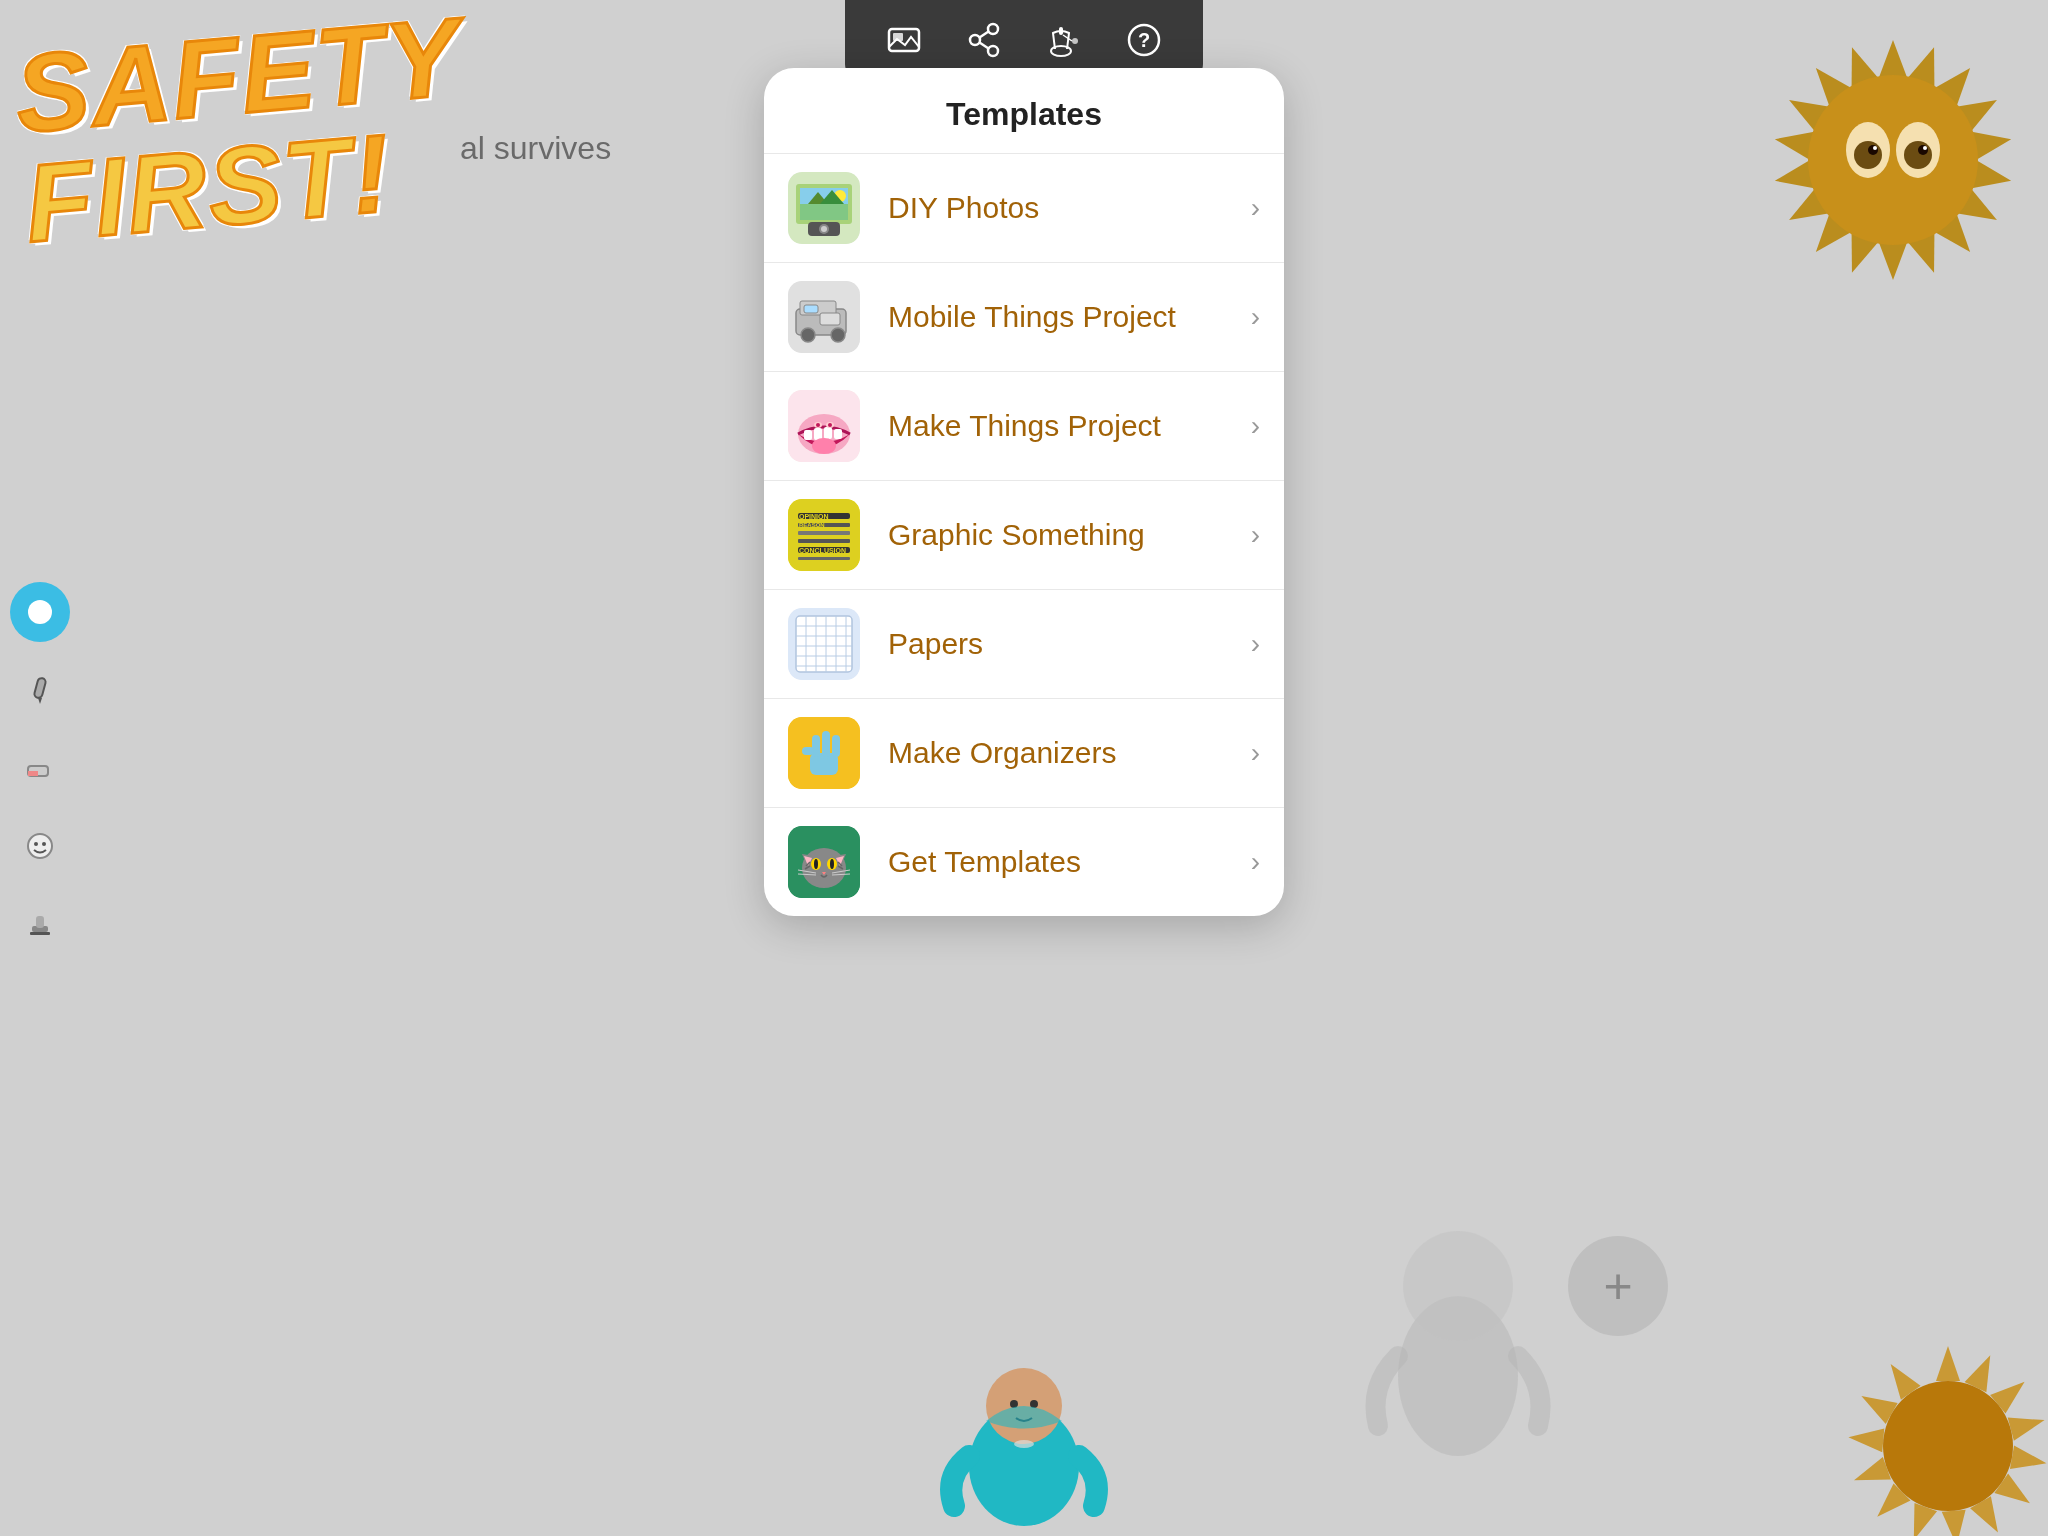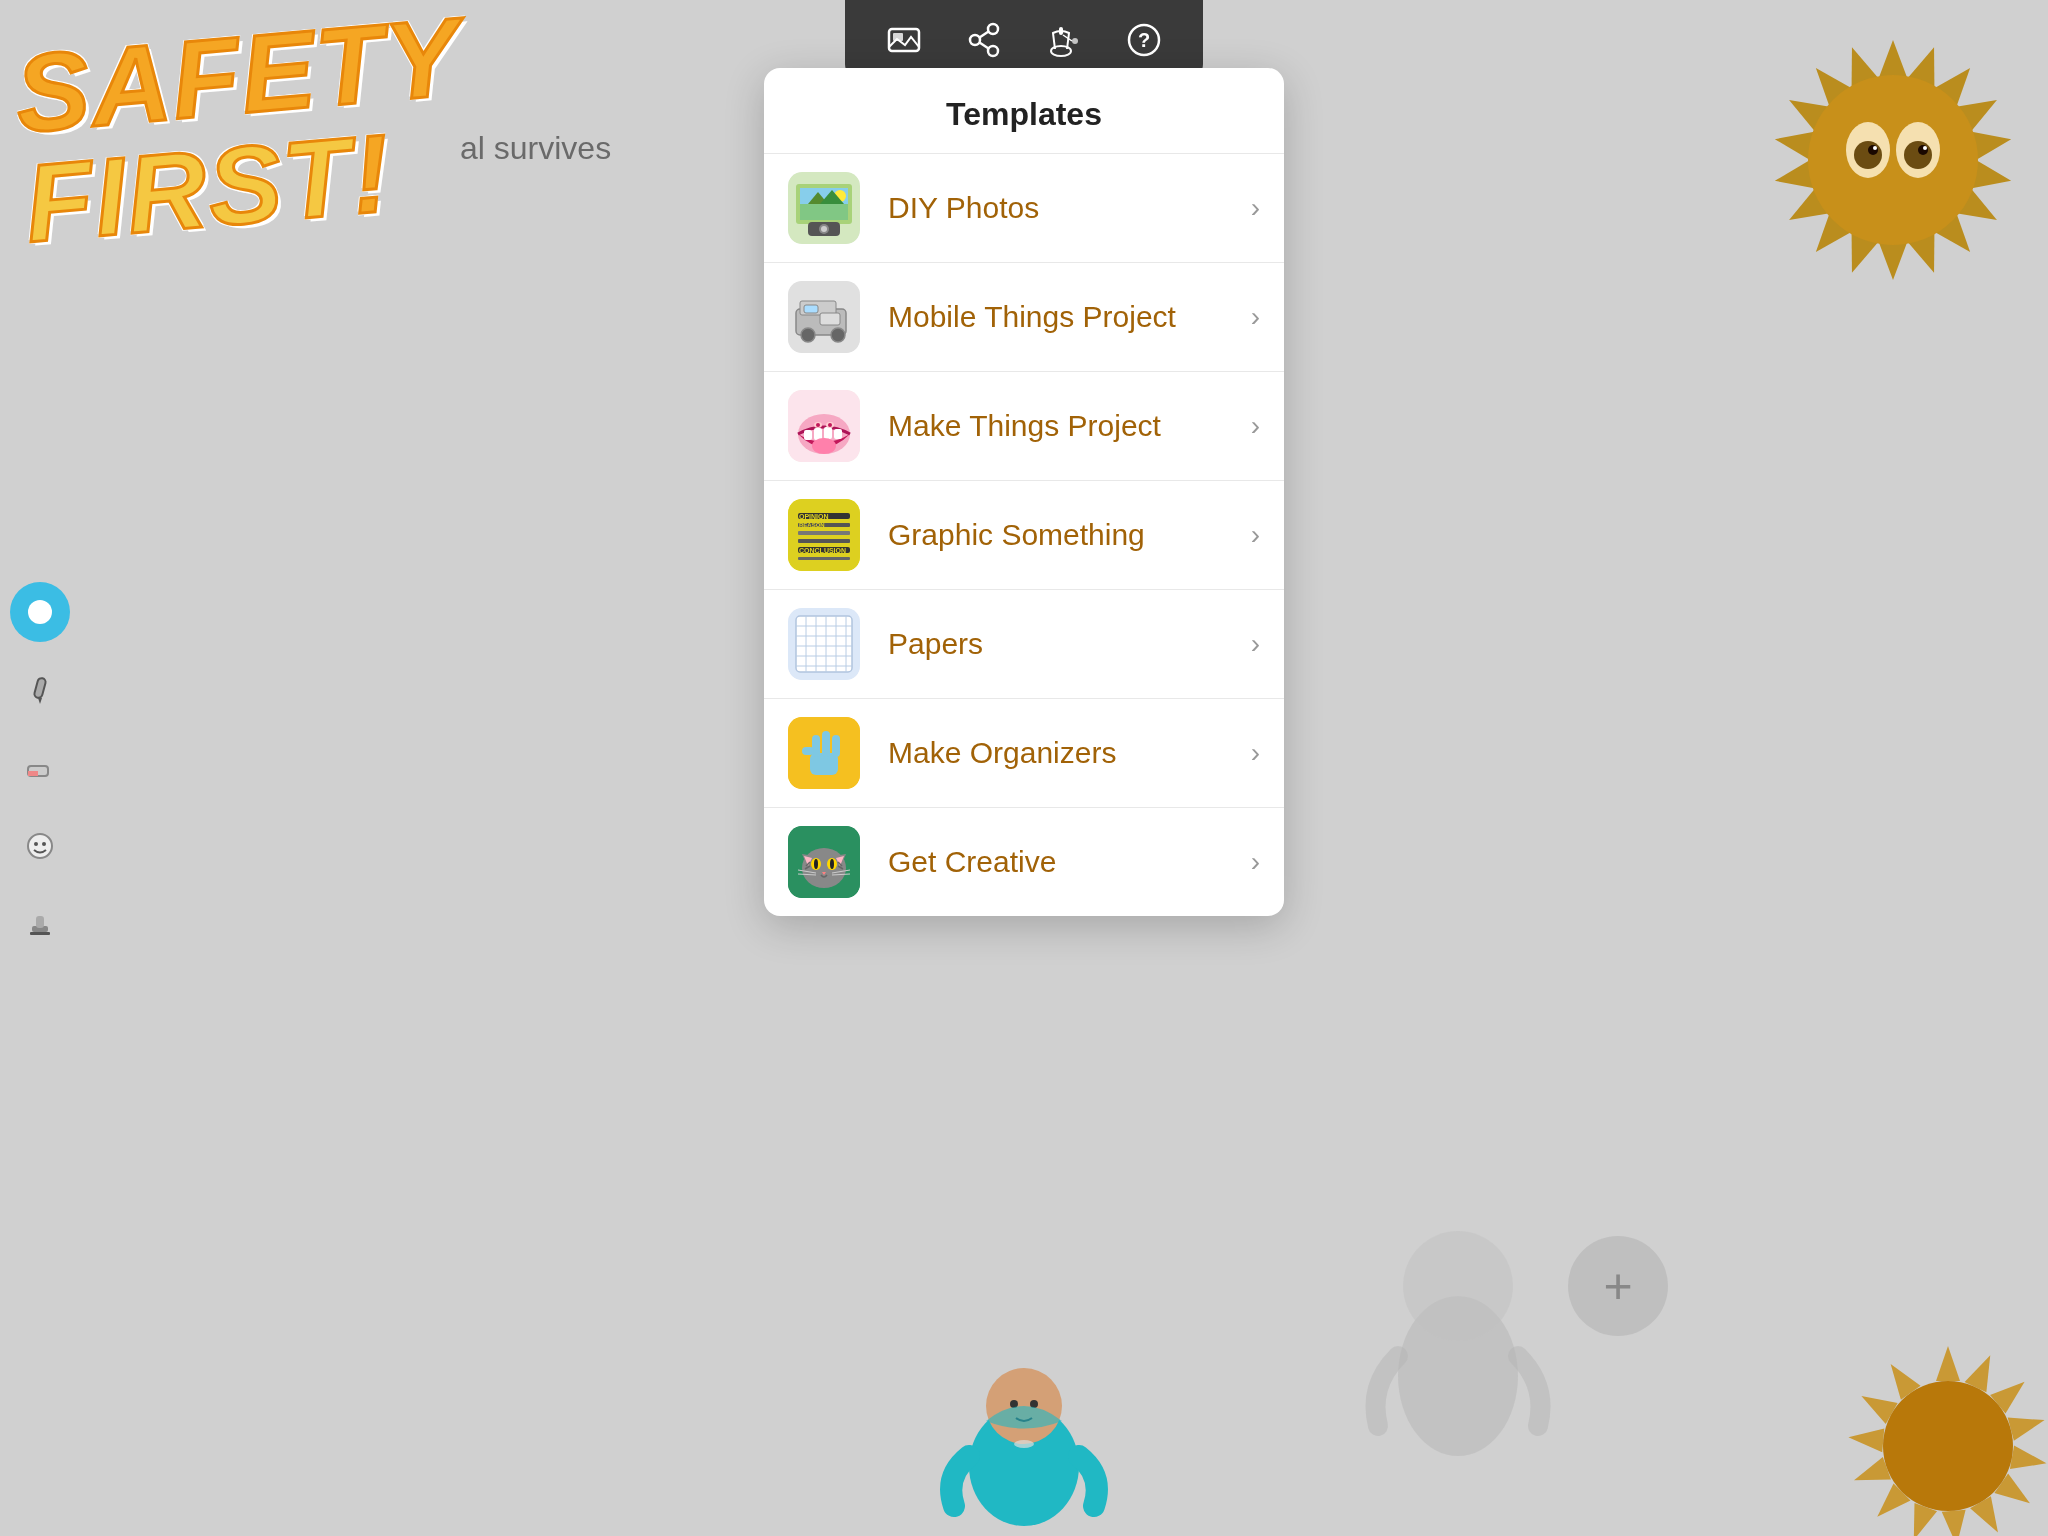--- a/index.html
+++ b/index.html
@@ -126,21 +126,21 @@
       height: 38px;
     }
 
     
     .templates-panel {
       position: absolute;
       top: 68px;
       left: 50%;
       transform: translateX(-50%);
       background: white;
-      border-radius: 16px;
+      border-radius: 30px;
       width: 520px;
       box-shadow: 0 10px 40px rgba(0,0,0,0.2);
       overflow: hidden;
     }
 
     
     .templates-panel::before {
       content: '';
       position: absolute;
       top: -16px;
@@ -590,21 +590,21 @@
         <polygon points="34,46 38,46 36,49" fill="#ff8080"></polygon>
 
         <path d="M33 49 Q36 53 39 49" stroke="#666" stroke-width="1.5" fill="none"></path>
 
         <line x1="10" y1="44" x2="28" y2="47" stroke="#ccc" stroke-width="1"></line>
         <line x1="10" y1="48" x2="28" y2="49" stroke="#ccc" stroke-width="1"></line>
         <line x1="44" y1="47" x2="62" y2="44" stroke="#ccc" stroke-width="1"></line>
         <line x1="44" y1="49" x2="62" y2="48" stroke="#ccc" stroke-width="1"></line>
       </svg>
     </div>
-    <span class="template-label">Get Creative</span>
+    <span class="template-label">Get Templates</span>
     <span class="template-chevron">›</span>
   </div>
 </div>
 
 <div class="teal-figure">
   <svg viewBox="0 0 180 200" width="180" height="200" xmlns="http://www.w3.org/2000/svg">
 
     <ellipse cx="90" cy="130" rx="55" ry="60" fill="#20b8c4"></ellipse>
 
     <path d="M35 120 Q10 140 20 170" stroke="#20b8c4" stroke-width="22" fill="none" stroke-linecap="round"></path>

